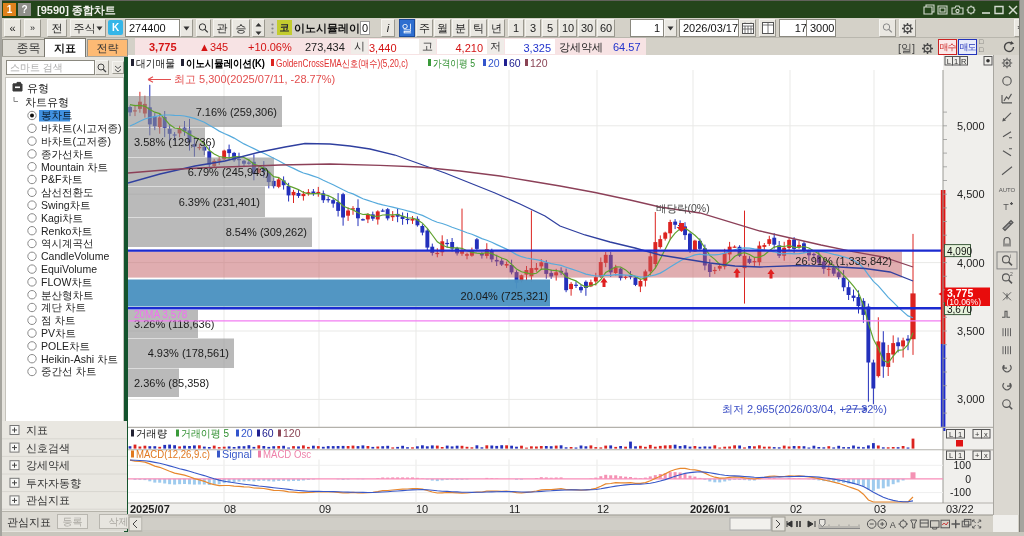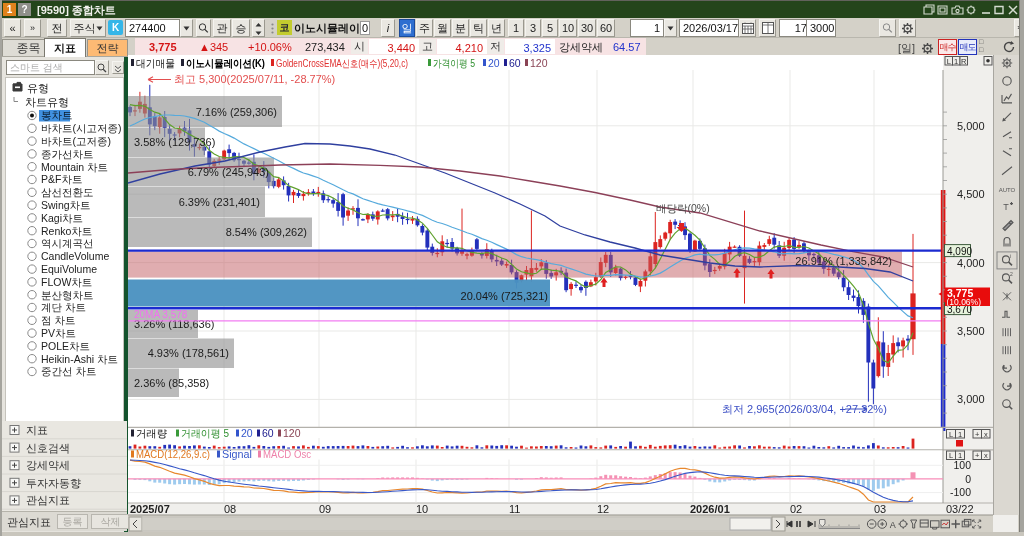--- a/index.html
+++ b/index.html
@@ -102,21 +102,21 @@
 <div class="abs" style="left:0;top:38px;width:1024px;height:19px;background:#d4d1c8;border-bottom:1px solid #a9a79e">
  <div class="abs" style="left:2px;top:1px;width:53px;height:17px;background:#dedcd5;border:1px solid #97958c;border-bottom:none;font-size:12px;text-align:center;line-height:16px;color:#333">종목</div>
  <div class="abs" style="left:44px;top:0;width:42px;height:19px;background:#fff;border:1px solid #7a786f;border-bottom:none;font-size:11px;font-weight:bold;text-align:center;line-height:18px;color:#111;z-index:2">지표</div>
  <div class="abs" style="left:87px;top:1px;width:41px;height:17px;background:#fdba74;border:1px solid #97958c;border-bottom:none;font-size:11px;text-align:center;line-height:16px;color:#333">전략</div>
  <div class="abs" style="left:135px;top:0;width:511px;height:18px;background:#f7e3e4;font-size:11px;line-height:18px">
    <span class="abs" style="left:14px;color:#d41414;font-weight:bold">3,775</span>
    <span class="abs" style="left:64px;color:#d41414">▲345</span>
    <span class="abs" style="left:113px;color:#d41414">+10.06%</span>
    <span class="abs" style="left:170px;color:#222">273,434</span>
    <span class="abs" style="left:216px;top:1px;width:17px;height:15px;background:#efece8;color:#333;text-align:center;line-height:15px">시</span>
-   <span class="abs" style="left:234px;top:1px;width:50px;height:15px;background:#fff;color:#d41414;text-align:right;padding-right:4px">3,440</span>
+   <span class="abs" style="left:234px;top:1px;width:50px;height:15px;background:#fff;color:#d41414;text-align:left;padding-right:14px">3,440</span>
    <span class="abs" style="left:284px;top:1px;width:17px;height:15px;background:#efece8;color:#333;text-align:center;line-height:15px">고</span>
    <span class="abs" style="left:302px;top:1px;width:50px;height:15px;background:#fff;color:#d41414;text-align:right;padding-right:4px">4,210</span>
    <span class="abs" style="left:352px;top:1px;width:17px;height:15px;background:#efece8;color:#333;text-align:center;line-height:15px">저</span>
    <span class="abs" style="left:370px;top:1px;width:50px;height:15px;background:#fff;color:#2233cc;text-align:right;padding-right:4px">3,325</span>
    <span class="abs" style="left:424px;color:#222">강세약세</span>
    <span class="abs" style="left:478px;color:#2233cc">64.57</span>
  </div>
  <div class="abs" style="left:898px;top:3px;font-size:11px;color:#444">[일]</div>
  <div class="abs" style="left:921px;top:3px"><svg width="13" height="13">
         <circle cx="6.5" cy="6.5" r="3.4" fill="none" stroke="#444" stroke-width="1.2"></circle>
@@ -217,21 +217,21 @@
         <line x1="0" y1="70.6" x2="127" y2="70.6" stroke="#d8d6d0"></line>
         <rect x="10" y="74.9" width="9" height="9" fill="#f8f8f6" stroke="#777"></rect>
         <line x1="12" y1="79.4" x2="17" y2="79.4" stroke="#444"></line>
         <line x1="14.5" y1="76.9" x2="14.5" y2="81.9" stroke="#444"></line>
         <text x="26" y="83.4" font-size="11" fill="#333" font-family="Liberation Sans, sans-serif">관심지표</text>
         <line x1="0" y1="88.2" x2="127" y2="88.2" stroke="#d8d6d0"></line>
       </svg></div>
  <div class="abs" style="left:0;top:454px;width:127px;height:20px;background:#dcdad3;border-top:1px solid #b5b3aa">
    <span class="abs" style="left:7px;top:3px;font-size:11px;color:#333">관심지표</span>
    <span class="abs" style="left:57px;top:2px;width:31px;height:15px;background:#e7e5df;border:1px solid #b8b6af;font-size:10px;color:#a9a7a0;text-align:center;line-height:13px">등록</span>
-   <span class="abs" style="left:91px;top:2px;width:39px;height:15px;background:#e7e5df;border:1px solid #b8b6af;font-size:10px;color:#a9a7a0;text-align:center;line-height:13px">삭제</span>
+   <span class="abs" style="left:99px;top:2px;width:39px;height:15px;background:#e7e5df;border:1px solid #b8b6af;font-size:10px;color:#a9a7a0;text-align:center;line-height:13px">삭제</span>
  </div>
 </div>
 
 <div class="abs" style="left:128px;top:55px;width:890px;height:477px">
     <svg width="890" height="477" viewBox="128 55 890 477" style="position:absolute;left:0;top:0">
 <rect x="128.0" y="55.0" width="890.0" height="477.0" fill="#f0efec"></rect>
 <rect x="128.0" y="55.0" width="815.0" height="448.0" fill="#ffffff"></rect>
 <rect x="943.0" y="55.0" width="50.0" height="460.0" fill="#f0efec"></rect>
 <rect x="128.0" y="503.5" width="865.0" height="12.0" fill="#f0efec"></rect>
 <line x1="224.0" y1="70.0" x2="224.0" y2="427.0" stroke="#e9e9e7" stroke-width="1"></line>

